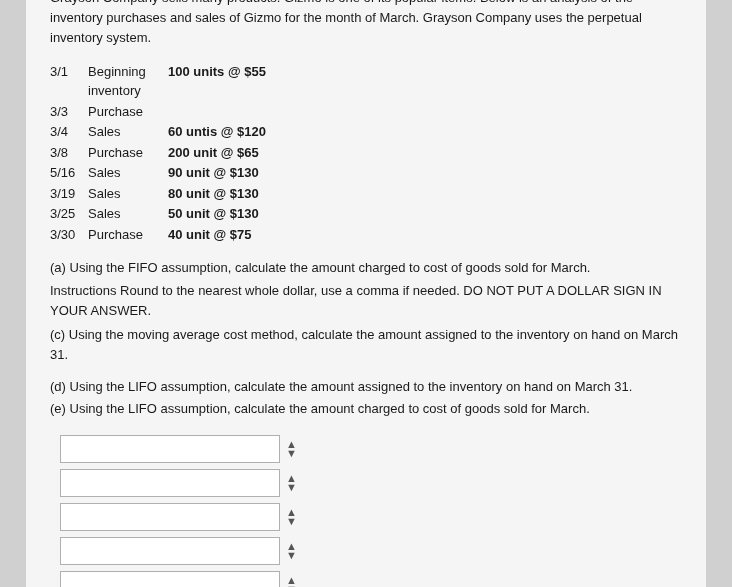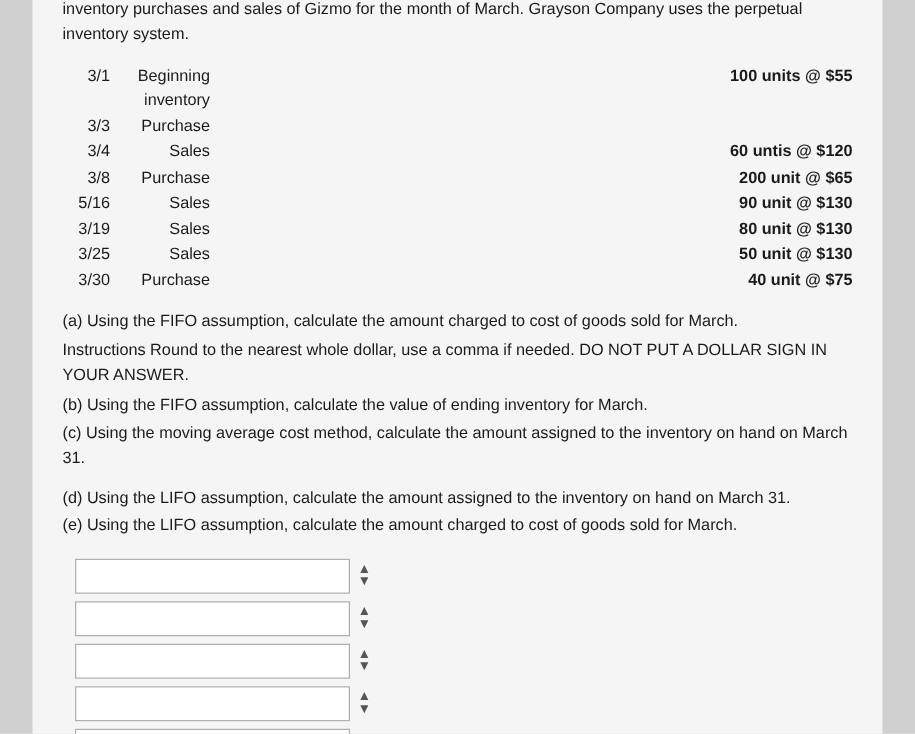--- a/index.html
+++ b/index.html
@@ -28,21 +28,20 @@
     }
 
     .intro-text {
       margin-bottom: 14px;
       line-height: 1.55;
     }
 
     .inventory-table {
       margin-bottom: 14px;
       font-size: 13px;
-      text-align: right;
     }
 
     .inventory-row {
       display: flex;
       align-items: baseline;
       margin-bottom: 1px;
     }
 
     .col-date {
       width: 38px;
@@ -142,21 +141,20 @@
         <span class="col-date">3/30</span>
         <span class="col-type">Purchase</span>
         <span class="col-detail">40 unit @  $75</span>
       </div>
     </div>
 
   <div class="instructions">
 
   <p style="margin-bottom: 2px;">(a) Using the FIFO assumption, calculate the amount charged to cost of goods sold for March.</p>
       <p style="margin-bottom: 4px;">Instructions  Round to the nearest whole dollar, use a comma if needed.  DO NOT PUT A DOLLAR SIGN IN YOUR ANSWER.</p>
-      <p style="margin-bottom: 2px;">(b) Using the FIFO assumption, calculate the value of ending inventory for March.</p>
       <p style="margin-bottom: 12px;">(c) Using the moving average cost method, calculate the amount assigned to the inventory on hand on March 31.</p>
       <p style="margin-bottom: 2px;">(d) Using the LIFO assumption, calculate the amount assigned to the inventory on hand on March 31.</p>
       <p style="margin-bottom: 2px;">(e) Using the LIFO assumption, calculate the amount charged to cost of goods sold for March.</p>
     </div>
 
   <div class="answer-area">
 
   <div class="answer-row">
         <input type="text" class="answer-input" style="">
         <span class="answer-icon">

